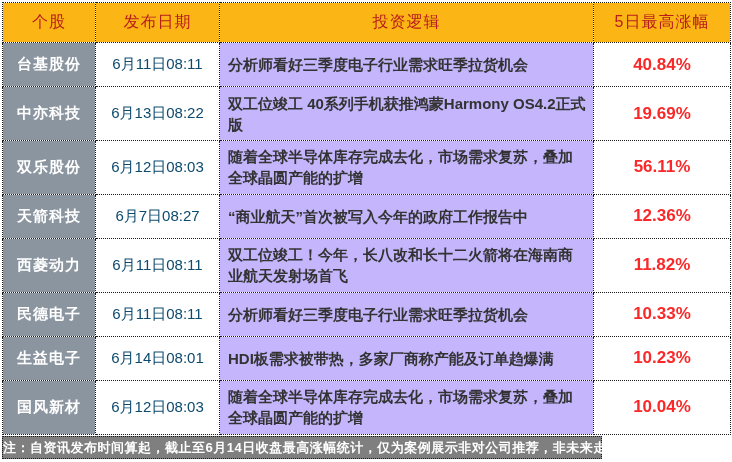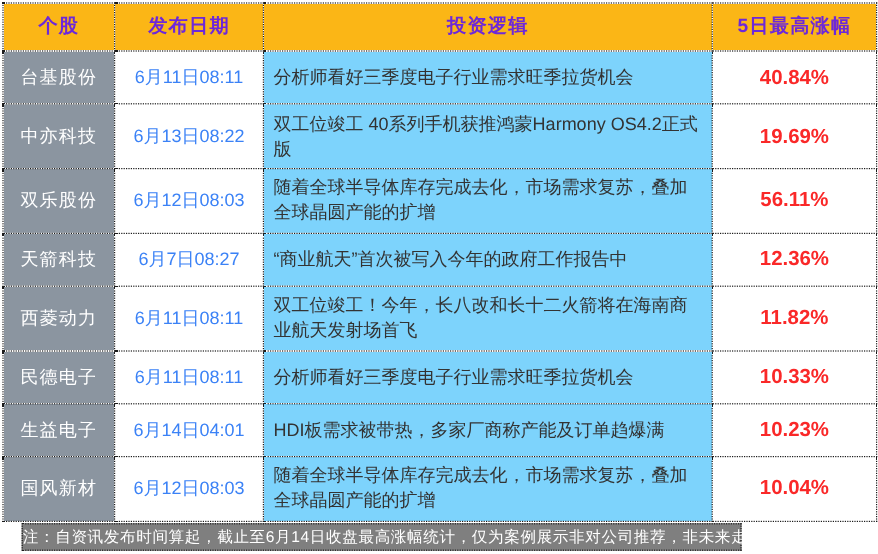--- a/index.html
+++ b/index.html
@@ -24,67 +24,68 @@
     margin: 2px 2px 0 2px;
   }
   .stock-table th, .stock-table td {
     border: 1px dotted var(--border, #1a1a1a);
     box-sizing: border-box;
     vertical-align: middle;
     overflow: hidden;
   }
   .stock-table thead th {
     background: var(--header-bg, #FBB616);
-    color: #6d28d9;
-    font-weight: bold;
+    color: #b91c1c;
+    font-weight: normal;
     font-size: 16px;
     height: 40px;
     text-align: center;
     letter-spacing: 1px;
   }
   td.cell-stock {
     background: var(--stock-bg, #8B95A0);
     color: #ffffff;
-    font-weight: normal;
+    font-weight: bold;
     font-size: 15px;
     text-align: center;
     letter-spacing: 1px;
   }
   td.cell-date {
-    color: #3b82f6;
+    color: #0c4a6e;
     font-size: 15px;
     text-align: center;
     background: #ffffff;
     white-space: nowrap;
   }
   td.cell-logic {
     color: #333333;
     font-size: 15px;
     text-align: left;
-    background: #7dd3fc;
+    background: #c4b5fd;
     padding: 3px 6px 3px 8px;
     line-height: 1.4;
+    font-weight: bold;
   }
   td.cell-gain {
     color: var(--gain-red, #FA2828);
     font-weight: bold;
     font-size: 17px;
     text-align: center;
     background: #ffffff;
   }
   tbody tr { height: 40px; }
   .footer-note {
     width: 600px;
     height: 23px;
-    margin: 1px 2px 2px 18px;
+    margin: 1px 2px 2px 2px;
     background: var(--footer-bg, #7F7F7F);
     border: 1px dotted var(--border, #1a1a1a);
     box-sizing: border-box;
     color: #ffffff;
-    font-weight: normal;
+    font-weight: bold;
     font-size: 13px;
     line-height: 21px;
     text-align: center;
     white-space: nowrap;
     letter-spacing: 0.5px;
   }
 </style>
 </head>
 <body>
 
@@ -143,21 +144,21 @@
 
     <tr>
       <td class="cell-stock">民德电子</td>
       <td class="cell-date">6月11日08:11</td>
       <td class="cell-logic">分析师看好三季度电子行业需求旺季拉货机会</td>
       <td class="cell-gain">10.33%</td>
     </tr>
 
     <tr>
       <td class="cell-stock">生益电子</td>
-      <td class="cell-date">6月14日04:01</td>
+      <td class="cell-date">6月14日08:01</td>
       <td class="cell-logic">HDI板需求被带热，多家厂商称产能及订单趋爆满</td>
       <td class="cell-gain">10.23%</td>
     </tr>
 
     <tr>
       <td class="cell-stock">国风新材</td>
       <td class="cell-date">6月12日08:03</td>
       <td class="cell-logic">随着全球半导体库存完成去化，市场需求复苏，叠加全球晶圆产能的扩增</td>
       <td class="cell-gain">10.04%</td>
     </tr>

